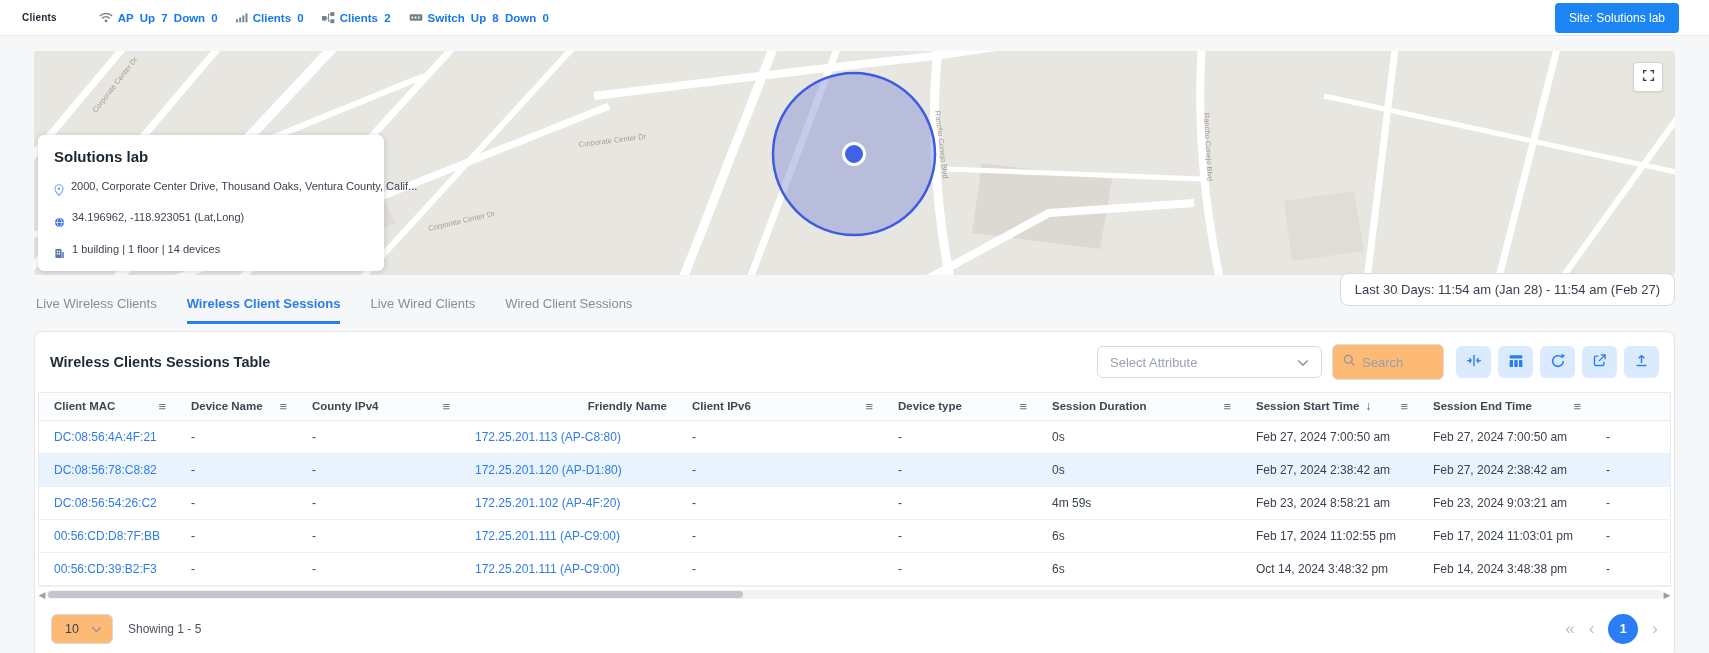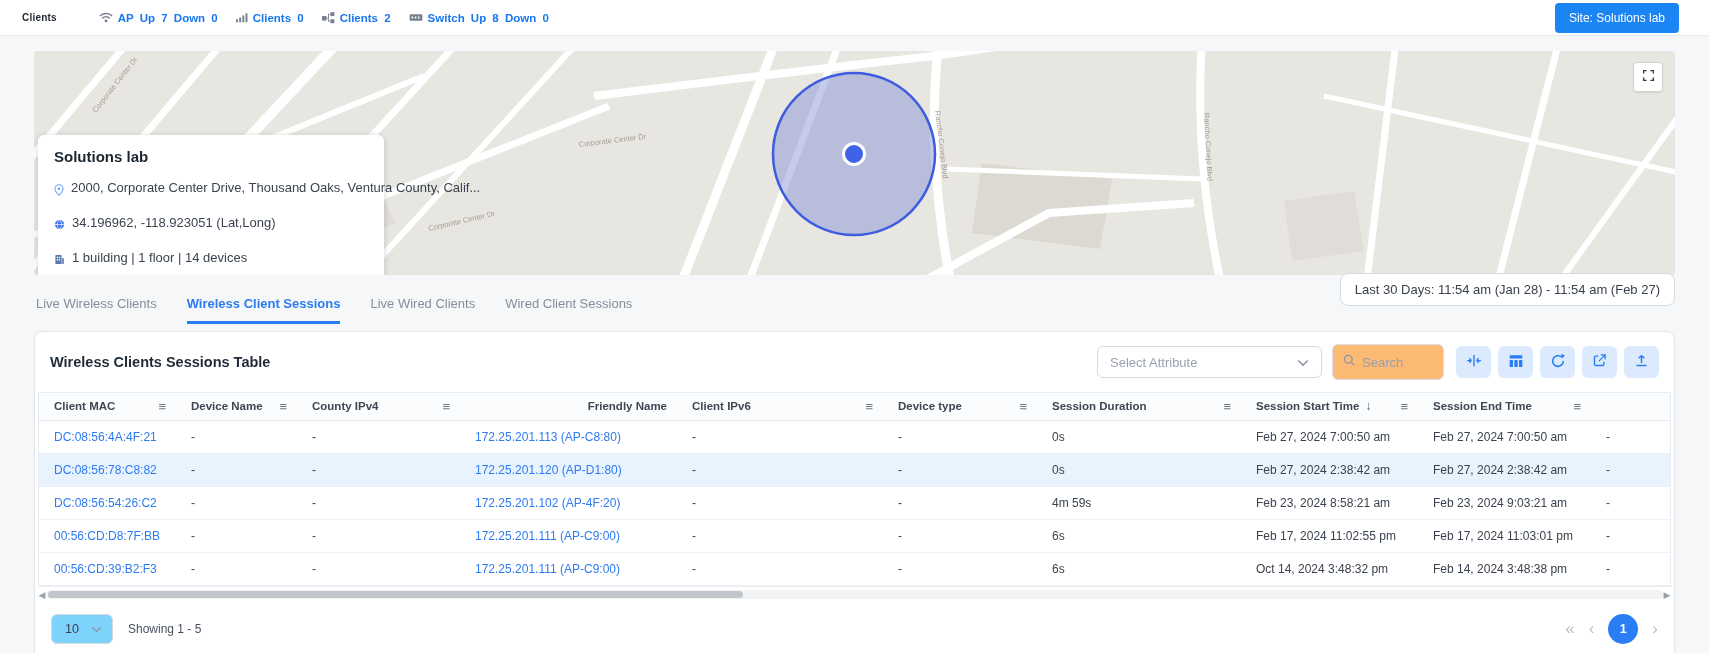--- a/index.html
+++ b/index.html
@@ -15,21 +15,21 @@
   .stat .ic { color:#76818f; display:flex; }
   .site-btn { margin-left:auto; background:#1b85f3; color:#fff; font-size:12px; font-weight:400; border:none; border-radius:4px; padding:8px 14px; cursor:pointer; }
 
   
   .content { padding:15px 34px 0 34px; }
   .map { position:relative; width:1641px; height:224px; background:#e8e6e1; border-radius:3px; overflow:hidden; }
   .map svg.roads { position:absolute; inset:0; }
   .fullscreen-btn { position:absolute; top:11px; right:12px; width:30px; height:30px; background:#fff; border:1px solid #d3d1cc; border-radius:4px; display:flex; align-items:center; justify-content:center; cursor:pointer; box-shadow:0 1px 2px rgba(0,0,0,.08); }
   .info-card { position:absolute; left:4px; top:84px; width:346px; background:#fff; border-radius:6px; box-shadow:0 1px 6px rgba(20,30,45,.18); padding:13px 16px 12px; }
   .info-card h2 { font-size:15px; font-weight:700; color:#1c2630; margin-bottom:9px; }
-  .info-line { display:flex; align-items:center; gap:7px; font-size:13px; color:#3a4350; line-height:1.75; white-space:nowrap;margin-top:12px; }
+  .info-line { display:flex; align-items:flex-end; gap:7px; font-size:11px; color:#3a4350; line-height:1.75; white-space:nowrap;margin-top:12px; }
   .info-line .ic { display:flex; margin-top:3px; }
 
   
   .tabs-row { position:relative; height:46px; margin-top:3px; }
   .tabs { position:absolute; left:2px; bottom:0; display:flex; gap:30px; }
   .tab { font-size:13px; color:#848e9c; padding-bottom:10px; border-bottom:3px solid transparent; cursor:pointer; }
   .tab.active { color:#2b7cf0; font-weight:600; border-bottom-color:#2b7cf0; }
   .date-box { position:absolute; right:0; top:-5px; background:#fff; border:1px solid #d4dae2; border-radius:8px; padding:8px 14px; font-size:13px; color:#39414e; cursor:pointer; }
 
   
@@ -60,21 +60,21 @@
   td.link { color:#2e7bf0; cursor:pointer; }
 
   
   .hscroll { display:flex; align-items:center; margin:2px 3px 0; height:12px; }
   .hs-arrow { color:#9aa0a8; font-size:9px; width:8px; text-align:center; cursor:pointer; }
   .hs-track { flex:1; height:9px; background:#f2f3f5; border-radius:5px; position:relative; }
   .hs-thumb { position:absolute; left:2px; top:1px; height:7px; width:43%; background:#c3c7cd; border-radius:4px; cursor:grab; }
 
   
   .card-foot { display:flex; align-items:center; padding:13px 16px 15px; }
-  .pagesize { width:62px; height:30px; border:1px solid #d5dae1; border-radius:6px; display:flex; align-items:center; justify-content:space-between; padding:0 10px 0 13px; font-size:12.5px; color:#39424e; cursor:pointer; background:#7dd3fc; }
+  .pagesize { width:62px; height:30px; border:1px solid #d5dae1; border-radius:6px; display:flex; align-items:center; justify-content:space-between; padding:0 10px 0 13px; font-size:12.5px; color:#39424e; cursor:pointer; background:#fdba74; }
   .showing { margin-left:15px; font-size:12px; color:#4a5260; }
   .pager { margin-left:auto; display:flex; align-items:center; gap:14px; }
   .pg-nav { color:#b9bfc7; font-size:17px; cursor:pointer; line-height:1; user-select:none; }
   .pg-current { width:30px; height:30px; border-radius:50%; background:#2a7df2; color:#fff; font-size:12.5px; font-weight:600; display:flex; align-items:center; justify-content:center; cursor:pointer; }
 </style>
 </head>
 <body>
 
 <div class="page">
 

